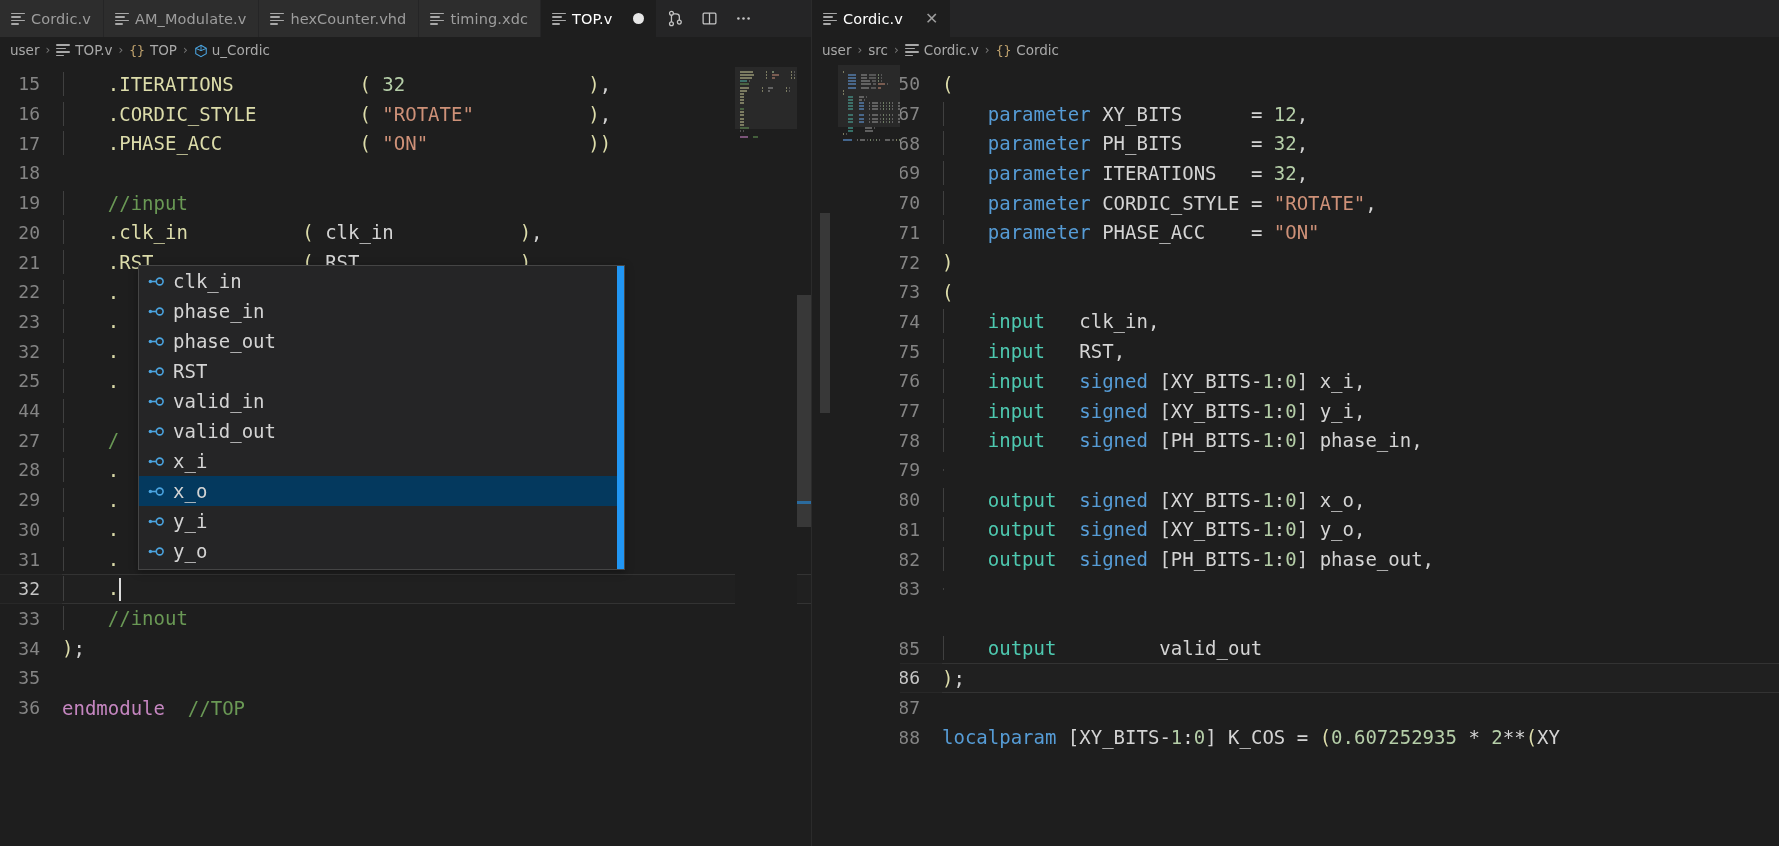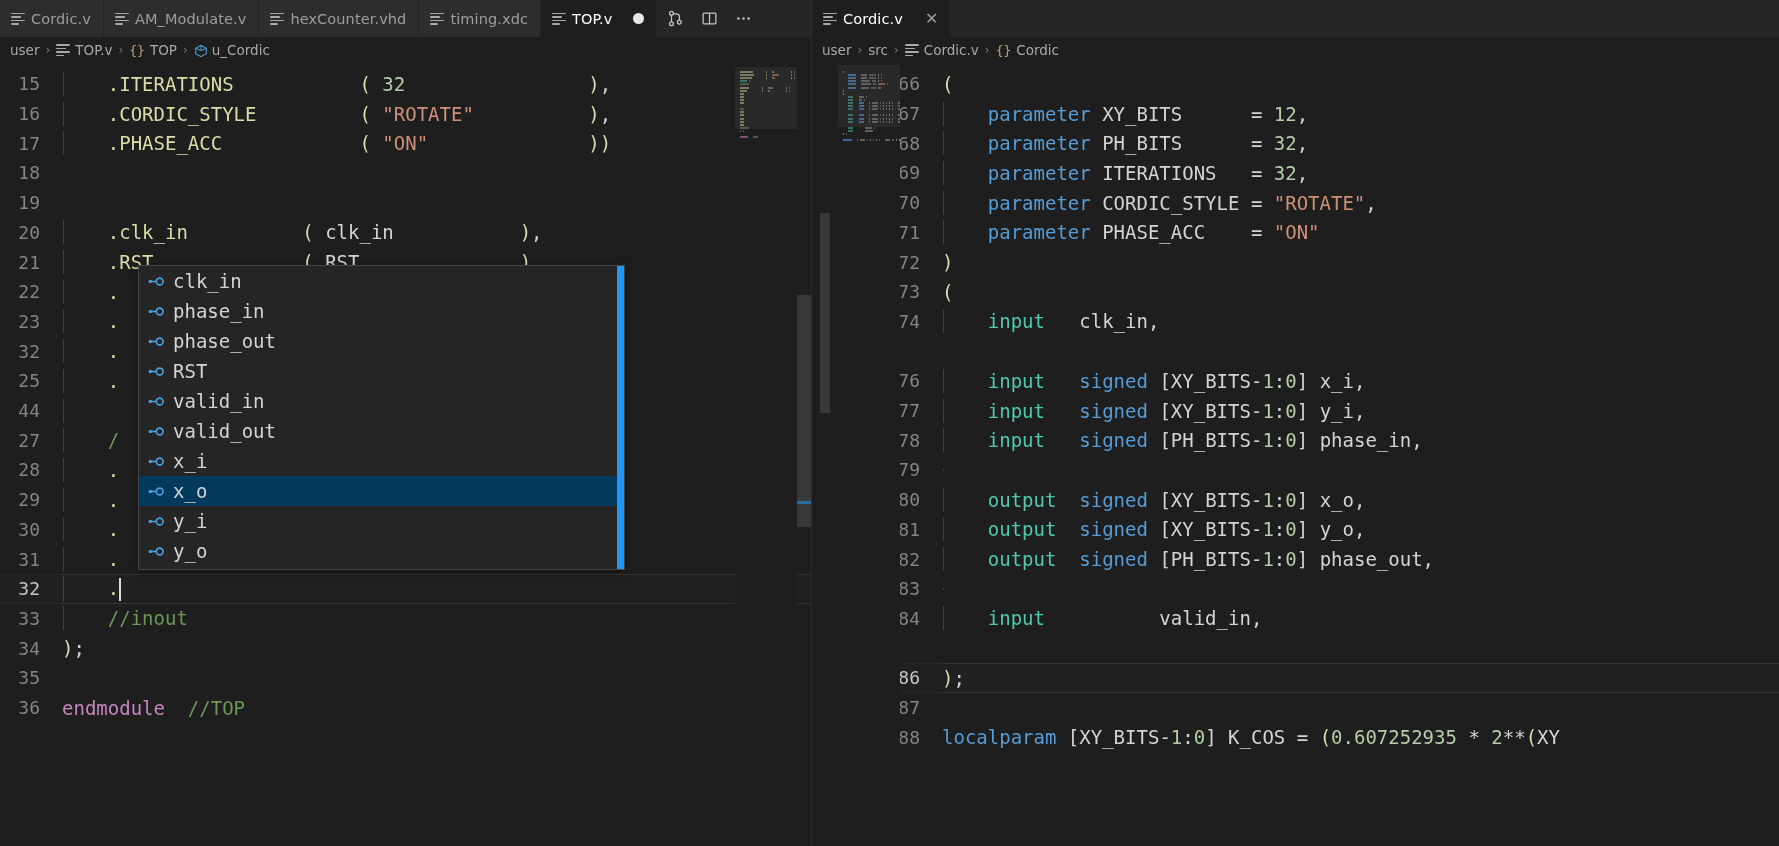--- a/index.html
+++ b/index.html
@@ -307,21 +307,21 @@
           <span>u_Cordic</span>
         </span>
       </div>
 
     <div class="editor">
       <div class="code-rows" id="left-code">
           <div class="row" style="top: 6px; position: absolute; left: 0px; right: 0px;"><div class="ln">15</div><div class="code"><span class="guide" style="left: 1px;"></span><span class="t-attr">    .ITERATIONS</span><span class="t-id">           </span><span class="t-paren1">(</span><span class="t-id"> </span><span class="t-num">32</span><span class="t-id">                </span><span class="t-paren1">)</span><span class="t-punct">,</span></div></div>
           <div class="row" style="top: 35.7px; position: absolute; left: 0px; right: 0px;"><div class="ln">16</div><div class="code"><span class="guide" style="left: 1px;"></span><span class="t-attr">    .CORDIC_STYLE</span><span class="t-id">         </span><span class="t-paren1">(</span><span class="t-id"> </span><span class="t-str">"ROTATE"</span><span class="t-id">          </span><span class="t-paren1">)</span><span class="t-punct">,</span></div></div>
           <div class="row" style="top: 65.4px; position: absolute; left: 0px; right: 0px;"><div class="ln">17</div><div class="code"><span class="guide" style="left: 1px;"></span><span class="t-attr">    .PHASE_ACC</span><span class="t-id">            </span><span class="t-paren1">(</span><span class="t-id"> </span><span class="t-str">"ON"</span><span class="t-id">              </span><span class="t-paren1">)</span><span class="t-paren1">)</span></div></div>
           <div class="row" style="top: 95.1px; position: absolute; left: 0px; right: 0px;"><div class="ln">18</div></div>
-          <div class="row" style="top: 124.8px; position: absolute; left: 0px; right: 0px;"><div class="ln">19</div></div>
+          <div class="row" style="top: 124.8px; position: absolute; left: 0px; right: 0px;"><div class="ln">19</div><div class="code"><span class="guide" style="left: 1px;"></span><span class="t-com">    //input</span></div></div>
           <div class="row" style="top: 154.5px; position: absolute; left: 0px; right: 0px;"><div class="ln">20</div><div class="code"><span class="guide" style="left: 1px;"></span><span class="t-attr">    .clk_in</span><span class="t-id">          </span><span class="t-paren1">(</span><span class="t-id"> </span><span class="t-id">clk_in</span><span class="t-id">           </span><span class="t-paren1">)</span><span class="t-punct">,</span></div></div>
           <div class="row" style="top: 184.2px; position: absolute; left: 0px; right: 0px;"><div class="ln">21</div><div class="code"><span class="guide" style="left: 1px;"></span><span class="t-attr">    .RST</span><span class="t-id">             </span><span class="t-paren1">(</span><span class="t-id"> </span><span class="t-id">RST</span><span class="t-id">              </span><span class="t-paren1">)</span><span class="t-punct">,</span></div></div>
           <div class="row" style="top: 213.9px; position: absolute; left: 0px; right: 0px;"><div class="ln">22</div><div class="code"><span class="guide" style="left: 1px;"></span><span class="t-attr">    .</span></div></div>
           <div class="row" style="top: 243.6px; position: absolute; left: 0px; right: 0px;"><div class="ln">23</div><div class="code"><span class="guide" style="left: 1px;"></span><span class="t-attr">    .</span></div></div>
           <div class="row" style="top: 273.3px; position: absolute; left: 0px; right: 0px;"><div class="ln">32</div><div class="code"><span class="guide" style="left: 1px;"></span><span class="t-attr">    .</span></div></div>
           <div class="row" style="top: 303px; position: absolute; left: 0px; right: 0px;"><div class="ln">25</div><div class="code"><span class="guide" style="left: 1px;"></span><span class="t-attr">    .</span></div></div>
           <div class="row" style="top: 332.7px; position: absolute; left: 0px; right: 0px;"><div class="ln">44</div><div class="code"><span class="guide" style="left: 1px;"></span><span class="t-id">     </span></div></div>
           <div class="row" style="top: 362.4px; position: absolute; left: 0px; right: 0px;"><div class="ln">27</div><div class="code"><span class="guide" style="left: 1px;"></span><span class="t-com">    /</span></div></div>
           <div class="row" style="top: 392.1px; position: absolute; left: 0px; right: 0px;"><div class="ln">28</div><div class="code"><span class="guide" style="left: 1px;"></span><span class="t-attr">    .</span></div></div>
           <div class="row" style="top: 421.8px; position: absolute; left: 0px; right: 0px;"><div class="ln">29</div><div class="code"><span class="guide" style="left: 1px;"></span><span class="t-attr">    .</span></div></div>
@@ -797,38 +797,39 @@
             <span class="mm-seg" style="width: 1px; background: rgb(107, 107, 107);"></span>
             <span class="mm-seg" style="width: 1px; background: transparent;"></span>
             <span class="mm-seg" style="width: 4.25px; background: rgb(107, 107, 107);"></span>
             <span class="mm-seg" style="width: 2.55px; background: rgb(90, 90, 90);"></span>
             <span class="mm-seg" style="width: 1px; background: rgb(141, 140, 106);"></span>
             <span class="mm-seg" style="width: 9.35px; background: rgb(125, 143, 110);"></span>
           </div>
           <div class="mm-slider" style="top: 2px; height: 62px;"></div>
         </div>
       <div class="code-rows" id="right-code" style="left:68px;">
-          <div class="row" style="top: 6px; position: absolute; left: 0px; right: 0px;"><div class="ln">66</div><div class="code"><span class="t-paren1">(</span></div></div>
+          <div class="row" style="top: 6px; position: absolute; left: 0px; right: 0px;"><div class="ln">50</div><div class="code"><span class="t-paren1">(</span></div></div>
           <div class="row" style="top: 35.7px; position: absolute; left: 0px; right: 0px;"><div class="ln">67</div><div class="code"><span class="guide" style="left: 1px;"></span><span class="t-id">    </span><span class="t-kw">parameter</span><span class="t-id"> </span><span class="t-id">XY_BITS</span><span class="t-id">      = </span><span class="t-num">12</span><span class="t-punct">,</span></div></div>
           <div class="row" style="top: 65.4px; position: absolute; left: 0px; right: 0px;"><div class="ln">68</div><div class="code"><span class="guide" style="left: 1px;"></span><span class="t-id">    </span><span class="t-kw">parameter</span><span class="t-id"> </span><span class="t-id">PH_BITS</span><span class="t-id">      = </span><span class="t-num">32</span><span class="t-punct">,</span></div></div>
           <div class="row" style="top: 95.1px; position: absolute; left: 0px; right: 0px;"><div class="ln">69</div><div class="code"><span class="guide" style="left: 1px;"></span><span class="t-id">    </span><span class="t-kw">parameter</span><span class="t-id"> </span><span class="t-id">ITERATIONS</span><span class="t-id">   = </span><span class="t-num">32</span><span class="t-punct">,</span></div></div>
           <div class="row" style="top: 124.8px; position: absolute; left: 0px; right: 0px;"><div class="ln">70</div><div class="code"><span class="guide" style="left: 1px;"></span><span class="t-id">    </span><span class="t-kw">parameter</span><span class="t-id"> </span><span class="t-id">CORDIC_STYLE</span><span class="t-id"> = </span><span class="t-str">"ROTATE"</span><span class="t-punct">,</span></div></div>
           <div class="row" style="top: 154.5px; position: absolute; left: 0px; right: 0px;"><div class="ln">71</div><div class="code"><span class="guide" style="left: 1px;"></span><span class="t-id">    </span><span class="t-kw">parameter</span><span class="t-id"> </span><span class="t-id">PHASE_ACC</span><span class="t-id">    = </span><span class="t-str">"ON"</span></div></div>
           <div class="row" style="top: 184.2px; position: absolute; left: 0px; right: 0px;"><div class="ln">72</div><div class="code"><span class="t-paren1">)</span></div></div>
           <div class="row" style="top: 213.9px; position: absolute; left: 0px; right: 0px;"><div class="ln">73</div><div class="code"><span class="t-paren1">(</span></div></div>
           <div class="row" style="top: 243.6px; position: absolute; left: 0px; right: 0px;"><div class="ln">74</div><div class="code"><span class="guide" style="left: 1px;"></span><span class="t-id">    </span><span class="t-type">input</span><span class="t-id">   </span><span class="t-id">clk_in</span><span class="t-punct">,</span></div></div>
+          <div class="row" style="top: 273.3px; position: absolute; left: 0px; right: 0px;"><div class="ln">75</div><div class="code"><span class="guide" style="left: 1px;"></span><span class="t-id">    </span><span class="t-type">input</span><span class="t-id">   </span><span class="t-id">RST</span><span class="t-punct">,</span></div></div>
           <div class="row" style="top: 303px; position: absolute; left: 0px; right: 0px;"><div class="ln">76</div><div class="code"><span class="guide" style="left: 1px;"></span><span class="t-id">    </span><span class="t-type">input</span><span class="t-id">   </span><span class="t-kw">signed</span><span class="t-id"> </span><span class="t-id">[</span><span class="t-id">XY_BITS</span><span class="t-punct">-</span><span class="t-num">1</span><span class="t-punct">:</span><span class="t-num">0</span><span class="t-id">]</span><span class="t-id"> </span><span class="t-id">x_i</span><span class="t-punct">,</span></div></div>
           <div class="row" style="top: 332.7px; position: absolute; left: 0px; right: 0px;"><div class="ln">77</div><div class="code"><span class="guide" style="left: 1px;"></span><span class="t-id">    </span><span class="t-type">input</span><span class="t-id">   </span><span class="t-kw">signed</span><span class="t-id"> </span><span class="t-id">[</span><span class="t-id">XY_BITS</span><span class="t-punct">-</span><span class="t-num">1</span><span class="t-punct">:</span><span class="t-num">0</span><span class="t-id">]</span><span class="t-id"> </span><span class="t-id">y_i</span><span class="t-punct">,</span></div></div>
           <div class="row" style="top: 362.4px; position: absolute; left: 0px; right: 0px;"><div class="ln">78</div><div class="code"><span class="guide" style="left: 1px;"></span><span class="t-id">    </span><span class="t-type">input</span><span class="t-id">   </span><span class="t-kw">signed</span><span class="t-id"> </span><span class="t-id">[</span><span class="t-id">PH_BITS</span><span class="t-punct">-</span><span class="t-num">1</span><span class="t-punct">:</span><span class="t-num">0</span><span class="t-id">]</span><span class="t-id"> </span><span class="t-id">phase_in</span><span class="t-punct">,</span></div></div>
           <div class="row" style="top: 392.1px; position: absolute; left: 0px; right: 0px;"><div class="ln">79</div><div class="code"><span class="guide" style="left: 1px;"></span></div></div>
           <div class="row" style="top: 421.8px; position: absolute; left: 0px; right: 0px;"><div class="ln">80</div><div class="code"><span class="guide" style="left: 1px;"></span><span class="t-id">    </span><span class="t-type">output</span><span class="t-id">  </span><span class="t-kw">signed</span><span class="t-id"> </span><span class="t-id">[</span><span class="t-id">XY_BITS</span><span class="t-punct">-</span><span class="t-num">1</span><span class="t-punct">:</span><span class="t-num">0</span><span class="t-id">]</span><span class="t-id"> </span><span class="t-id">x_o</span><span class="t-punct">,</span></div></div>
           <div class="row" style="top: 451.5px; position: absolute; left: 0px; right: 0px;"><div class="ln">81</div><div class="code"><span class="guide" style="left: 1px;"></span><span class="t-id">    </span><span class="t-type">output</span><span class="t-id">  </span><span class="t-kw">signed</span><span class="t-id"> </span><span class="t-id">[</span><span class="t-id">XY_BITS</span><span class="t-punct">-</span><span class="t-num">1</span><span class="t-punct">:</span><span class="t-num">0</span><span class="t-id">]</span><span class="t-id"> </span><span class="t-id">y_o</span><span class="t-punct">,</span></div></div>
           <div class="row" style="top: 481.2px; position: absolute; left: 0px; right: 0px;"><div class="ln">82</div><div class="code"><span class="guide" style="left: 1px;"></span><span class="t-id">    </span><span class="t-type">output</span><span class="t-id">  </span><span class="t-kw">signed</span><span class="t-id"> </span><span class="t-id">[</span><span class="t-id">PH_BITS</span><span class="t-punct">-</span><span class="t-num">1</span><span class="t-punct">:</span><span class="t-num">0</span><span class="t-id">]</span><span class="t-id"> </span><span class="t-id">phase_out</span><span class="t-punct">,</span></div></div>
           <div class="row" style="top: 510.9px; position: absolute; left: 0px; right: 0px;"><div class="ln">83</div><div class="code"><span class="guide" style="left: 1px;"></span></div></div>
-          <div class="row" style="top: 540.6px; position: absolute; left: 0px; right: 0px;"><div class="ln">84</div><div class="code"><span class="guide" style="left: 1px;"></span><span class="t-id">    </span><span class="t-type">input</span><span class="t-id">          </span><span class="t-id">valid_in</span><span class="t-punct">,</span></div></div>
+          <div class="row" style="top: 570.3px; position: absolute; left: 0px; right: 0px;"><div class="ln">85</div><div class="code"><span class="guide" style="left: 1px;"></span><span class="t-id">    </span><span class="t-type">output</span><span class="t-id">         </span><span class="t-id">valid_out</span></div></div>
           <div class="row cur" style="top: 600px; position: absolute; left: 0px; right: 0px;"><div class="ln">86</div><div class="code"><span class="t-paren1">)</span><span class="t-punct">;</span></div></div>
           <div class="row" style="top: 629.7px; position: absolute; left: 0px; right: 0px;"><div class="ln">87</div><div class="code"></div></div>
           <div class="row" style="top: 659.4px; position: absolute; left: 0px; right: 0px;"><div class="ln">88</div><div class="code"><span class="t-kw">localparam</span><span class="t-id"> </span><span class="t-id">[</span><span class="t-id">XY_BITS</span><span class="t-punct">-</span><span class="t-num">1</span><span class="t-punct">:</span><span class="t-num">0</span><span class="t-id">]</span><span class="t-id"> </span><span class="t-id">K_COS</span><span class="t-id"> = </span><span class="t-paren1">(</span><span class="t-num">0.607252935</span><span class="t-id"> </span><span class="t-punct">*</span><span class="t-id"> </span><span class="t-num">2</span><span class="t-punct">**</span><span class="t-paren1">(</span><span class="t-id">XY</span></div></div>
         </div>
       <div class="vscroll" style="left:8px;right:auto;width:10px;">
         <div class="vthumb" style="left:0;width:10px;top:150px;height:200px;"></div>
       </div>
     </div>
   </div>
 

